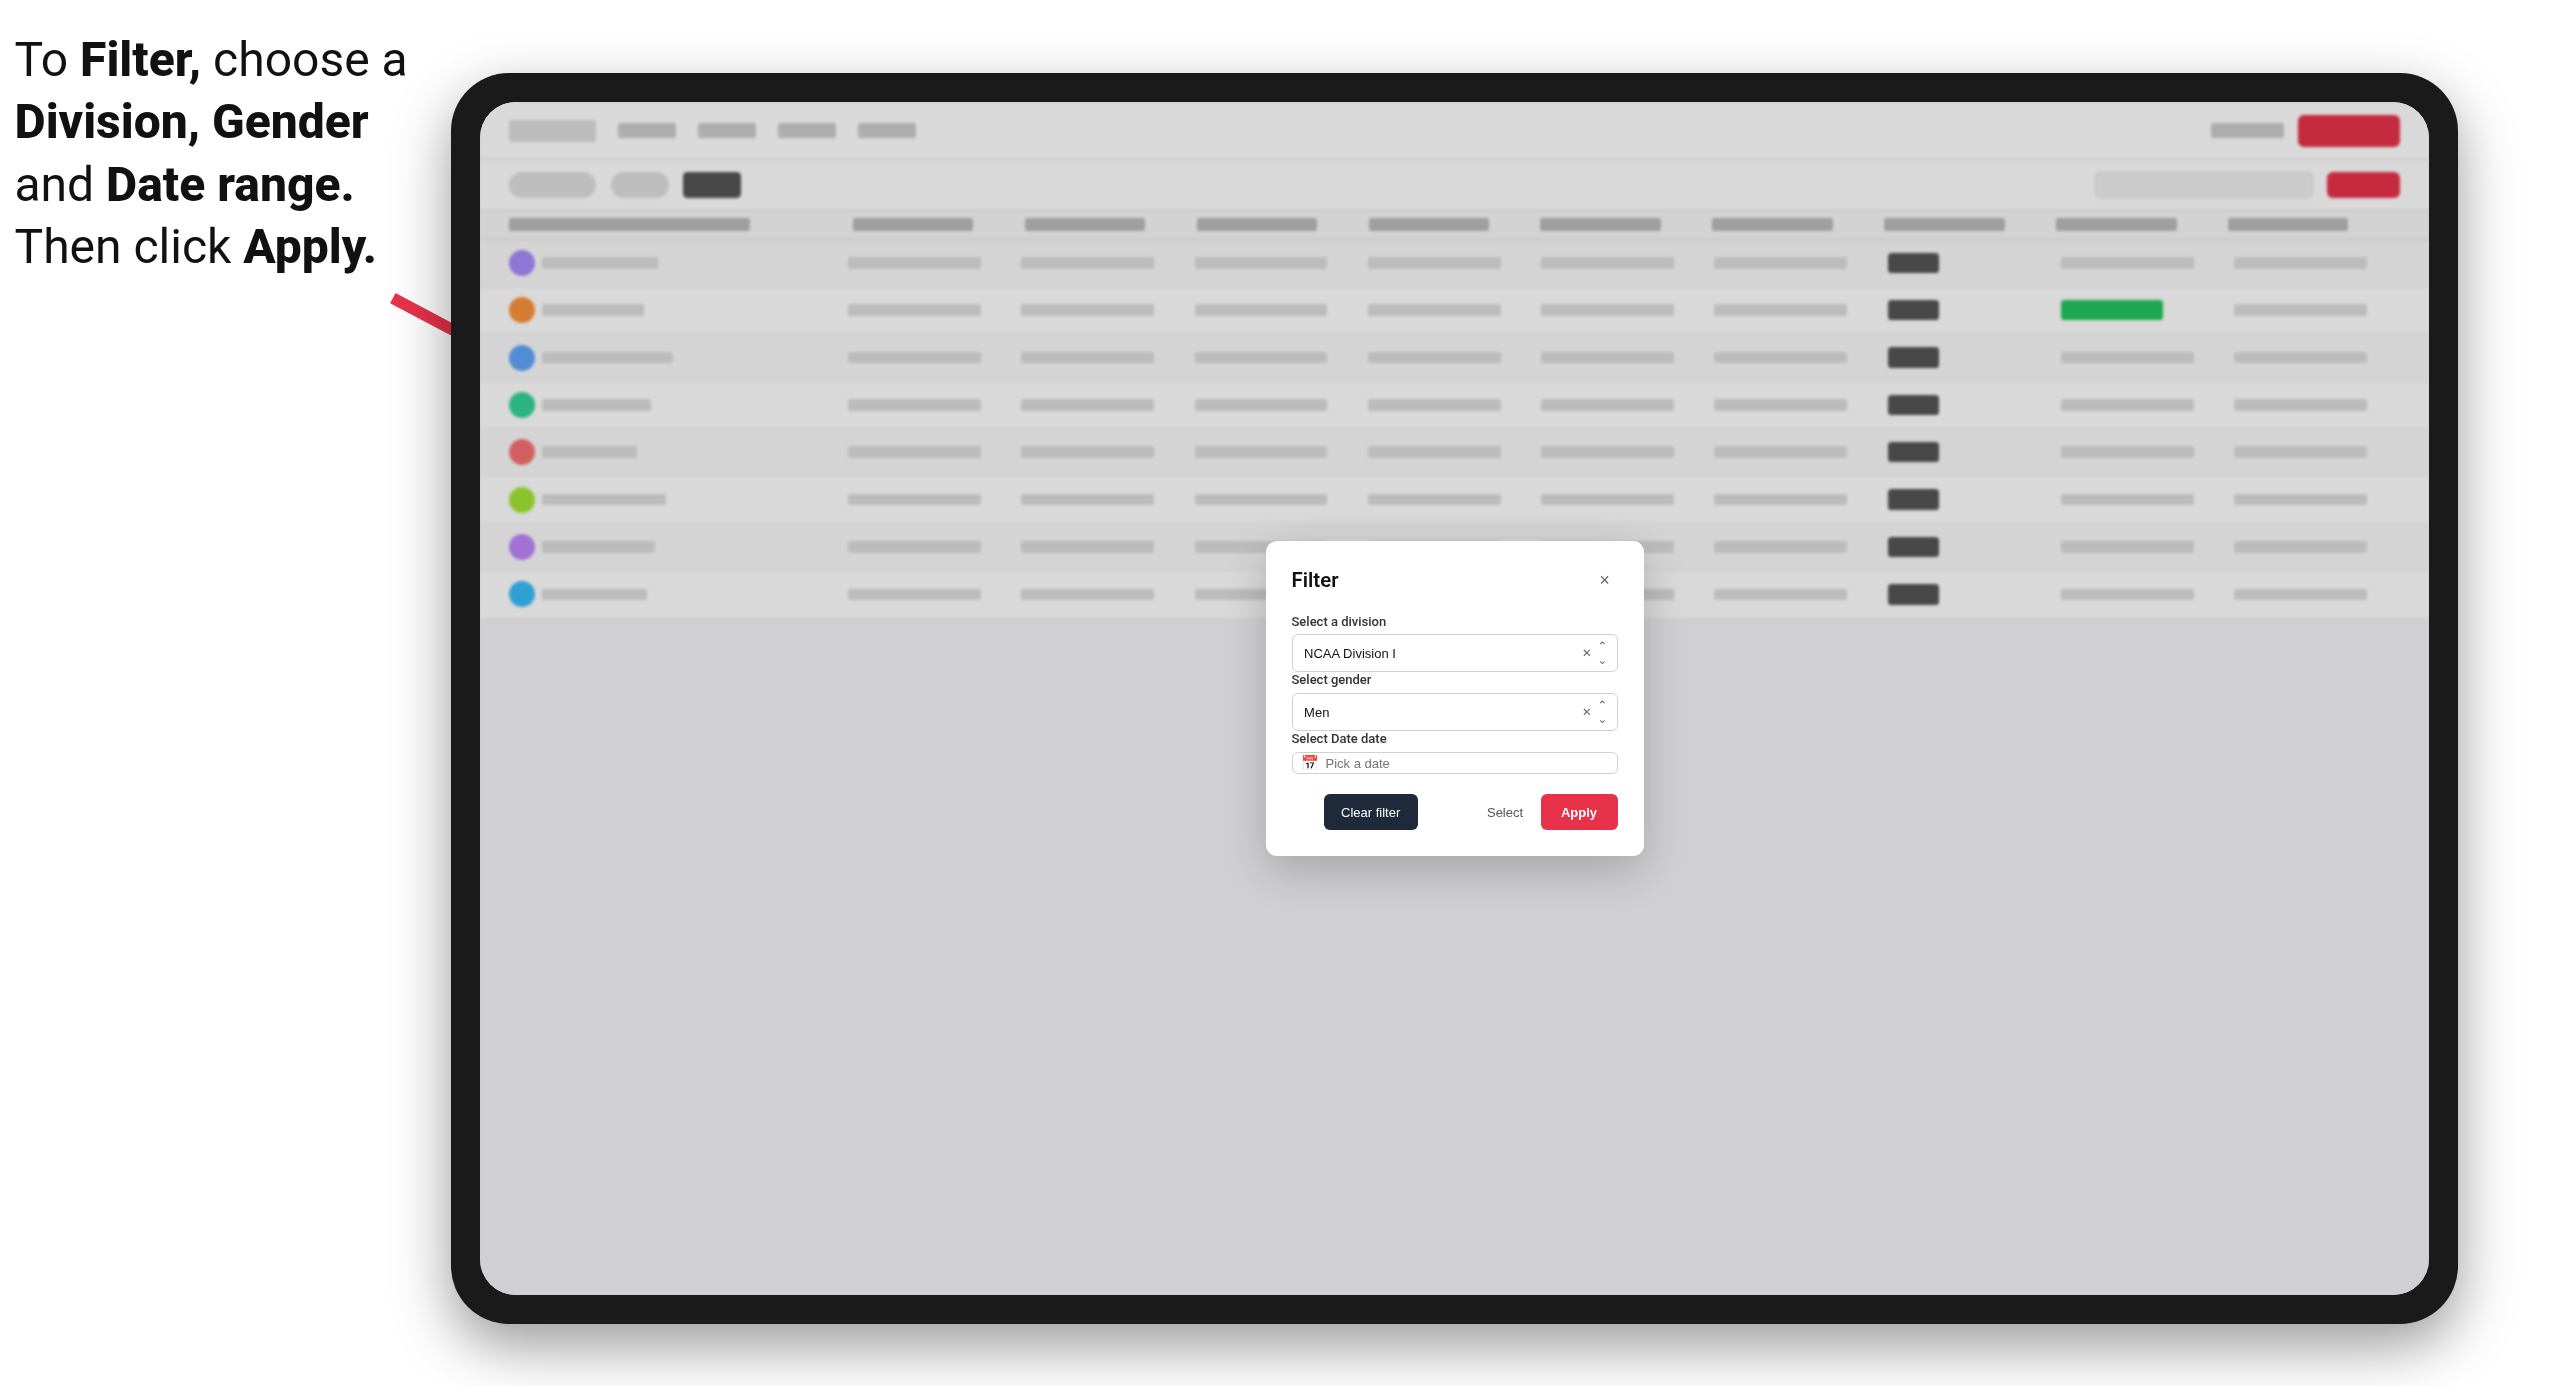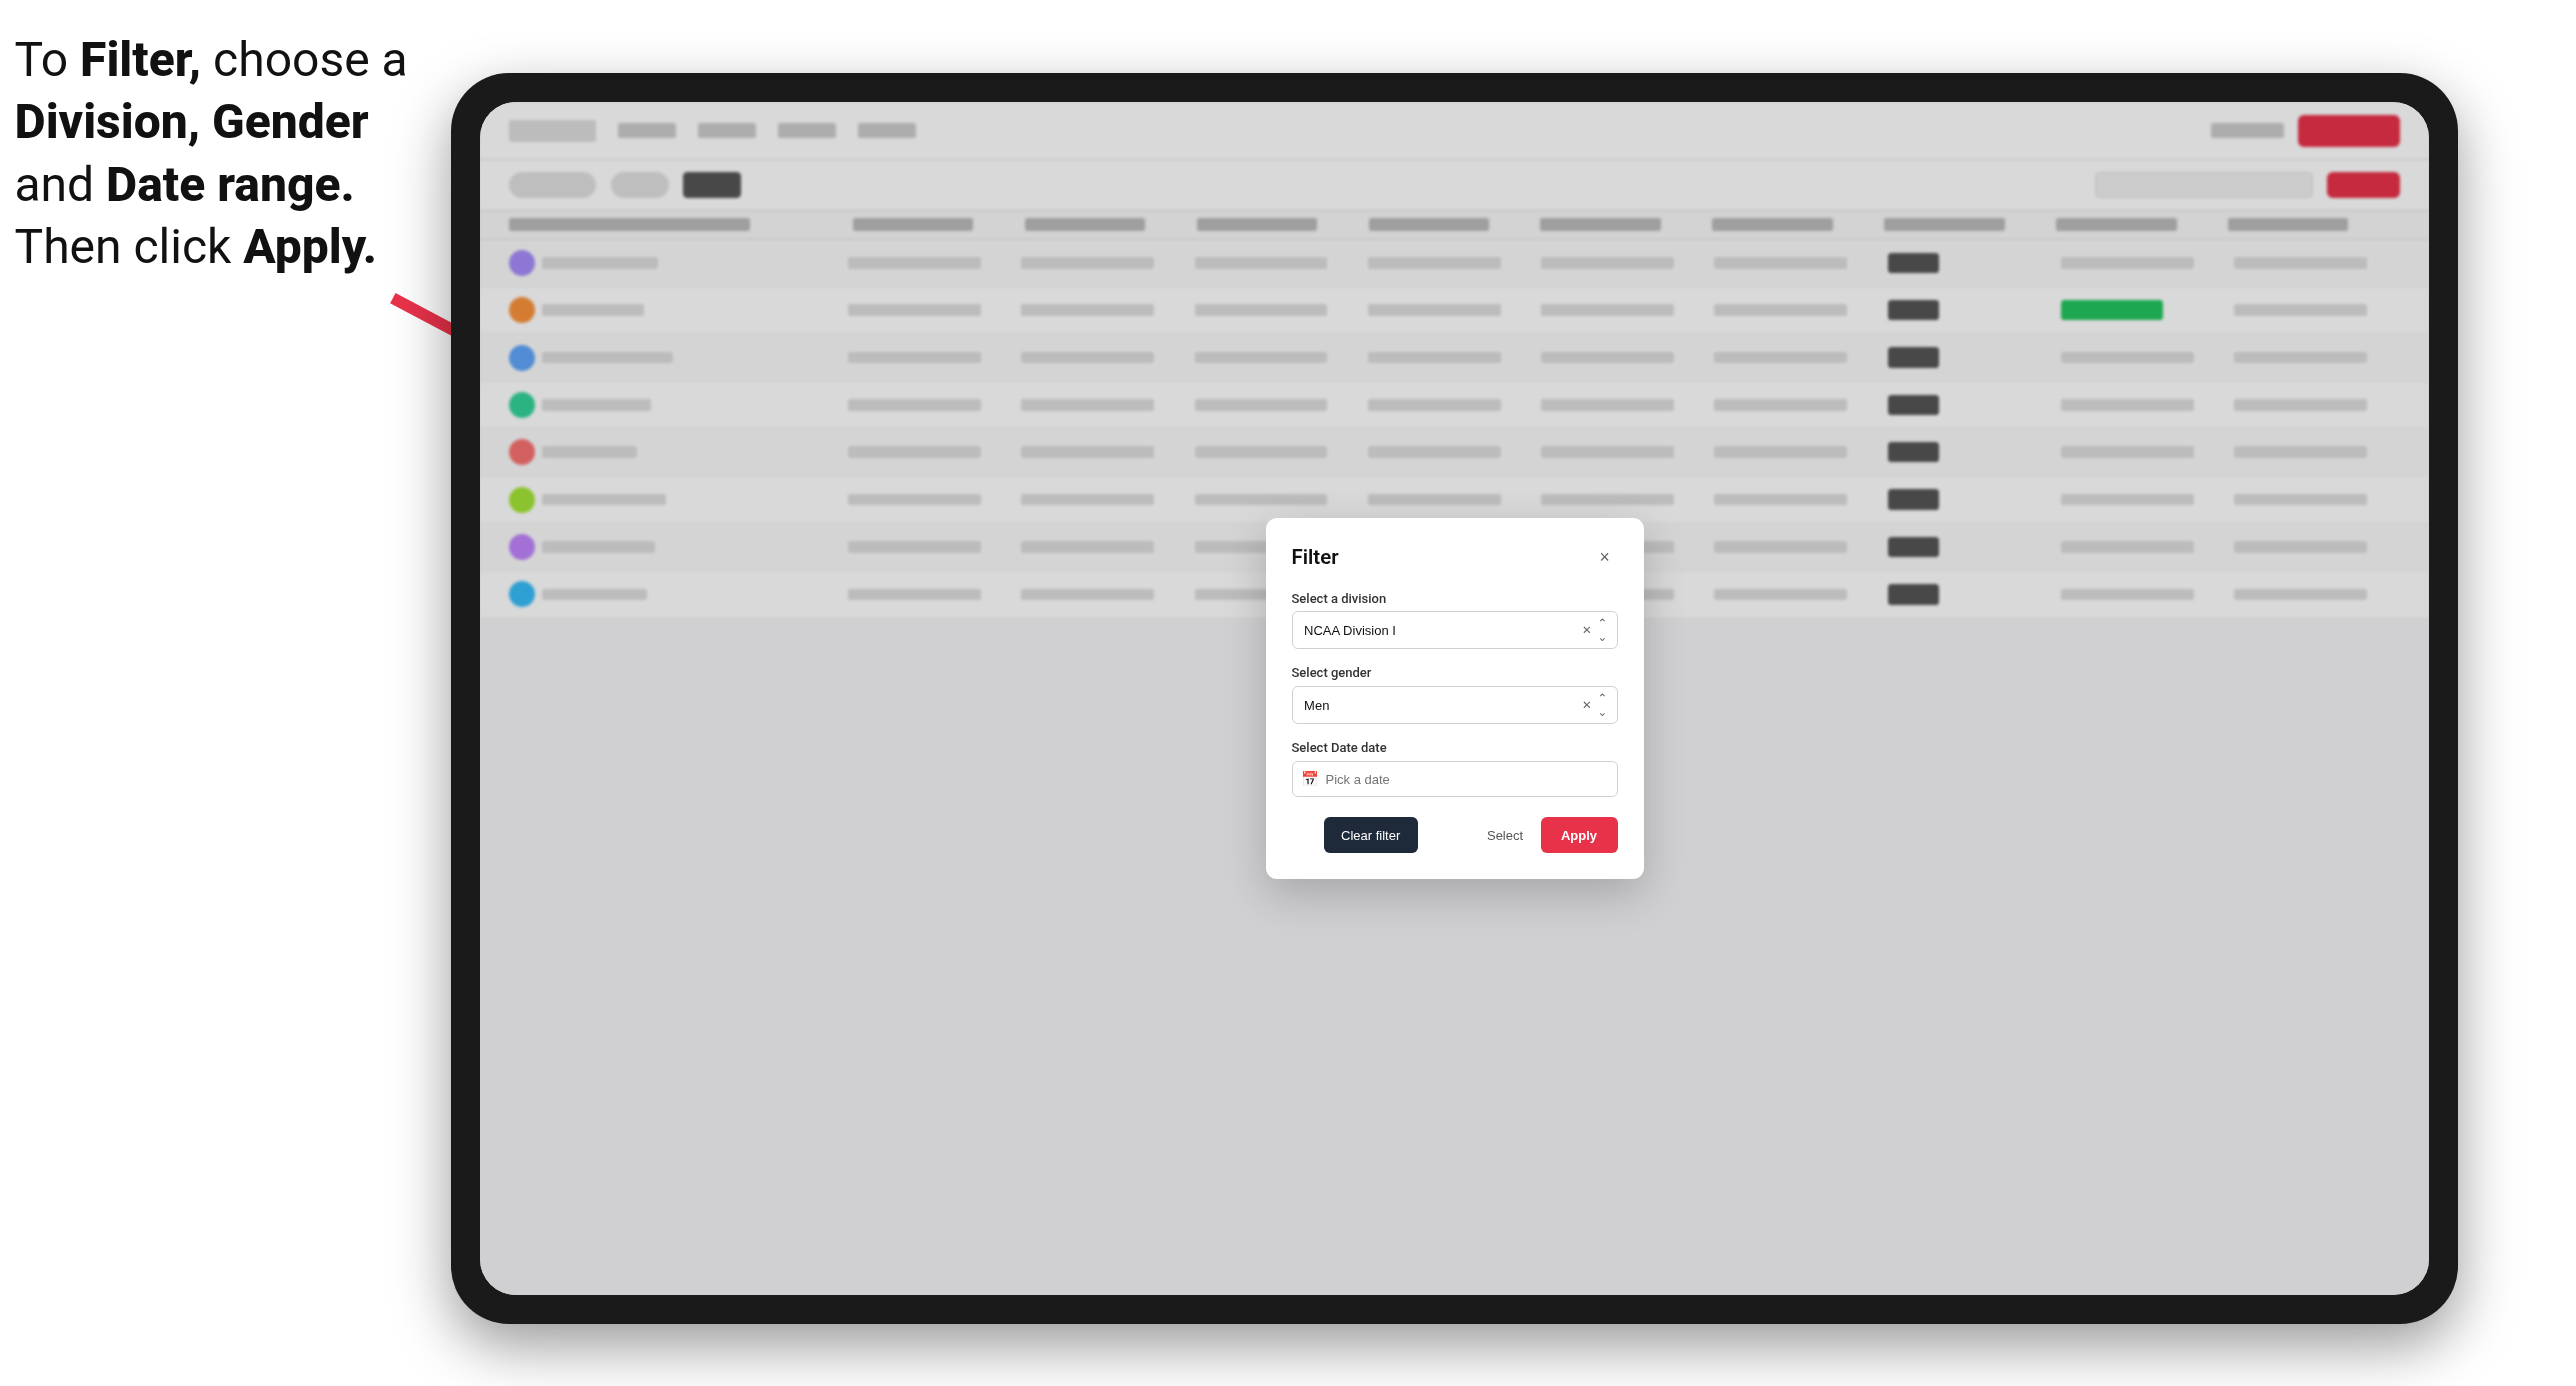--- a/index.html
+++ b/index.html
@@ -248,21 +248,20 @@
       cursor: pointer;
       font-size: 17.5px;
       color: #666;
       display: flex;
       align-items: center;
       justify-content: center;
       border-radius: 50%;
     }
 
     .form-group {
-      margin-bottom: 16px;
     }
 
     .form-label {
       display: block;
       font-size: 13px;
       font-weight: 500;
       color: #333;
       margin-bottom: 5.8px;
     }
 
@@ -295,21 +294,21 @@
       color: #666;
       font-size: 11.6px;
     }
 
     .date-input-wrapper {
       position: relative;
     }
 
     .date-input {
       width: 100%;
-      height: 36px;
+      height: 22px;
       border: 0.7px solid #d0d0d0;
       border-radius: 5.8px;
       padding: 0 11.6px 0 33px;
       font-size: 13px;
       color: #999;
       background: #fff;
       cursor: pointer;
     }
 
     .date-icon {

